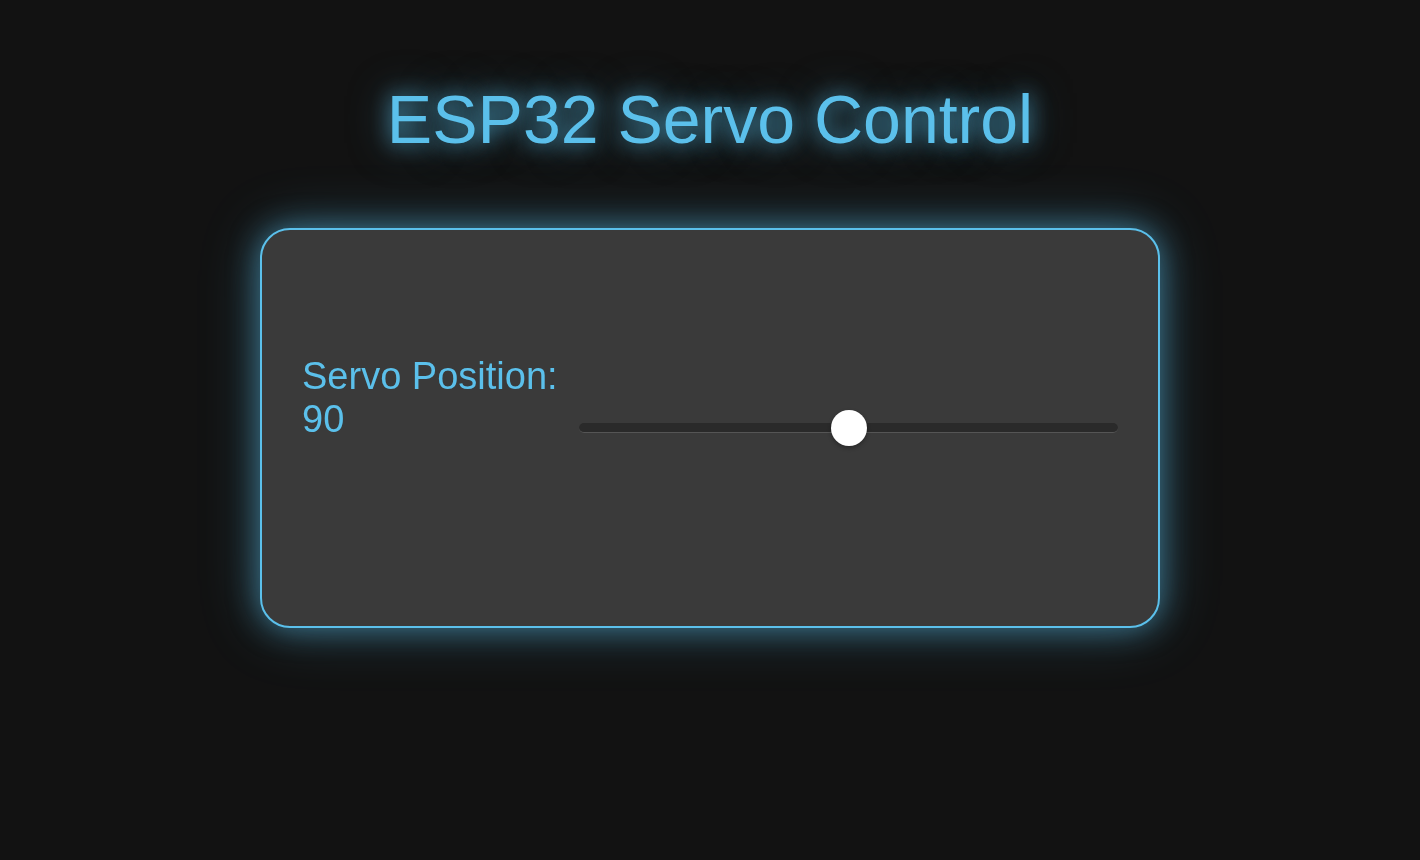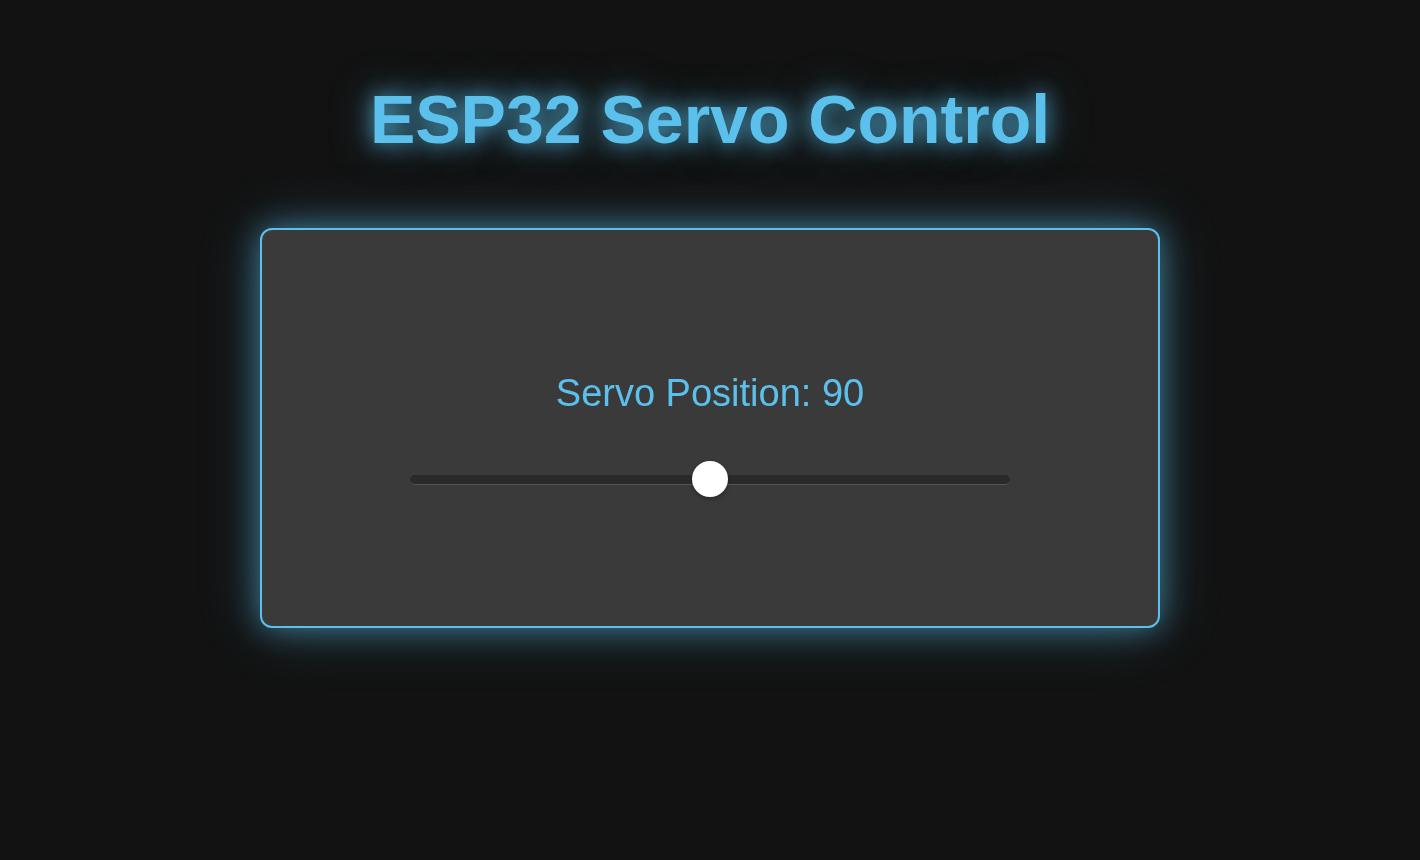--- a/index.html
+++ b/index.html
@@ -15,34 +15,33 @@
       height: 860px;
       display: flex;
       flex-direction: column;
       align-items: center;
       padding-top: 80px;
     }
     
     .title {
       color: #5bc0eb;
       font-size: 68px;
-      font-weight: bold;
+      font-weight: normal;
       text-shadow: 0 0 20px rgba(91, 192, 235, 0.8), 0 0 40px rgba(91, 192, 235, 0.5);
       margin-bottom: 70px;
     }
     
     .control-panel {
       background-color: #3a3a3a;
       border: 2px solid #5bc0eb;
-      border-radius: 12px;
+      border-radius: 30px;
       box-shadow: 0 0 30px rgba(91, 192, 235, 0.5), 0 0 60px rgba(91, 192, 235, 0.3);
       width: 900px;
       height: 400px;
       display: flex;
-      flex-direction: column;
       align-items: center;
       justify-content: center;
       padding: 40px;
     }
     
     .position-label {
       color: #5bc0eb;
       font-size: 38px;
       font-weight: 400;
       margin-bottom: 60px;

